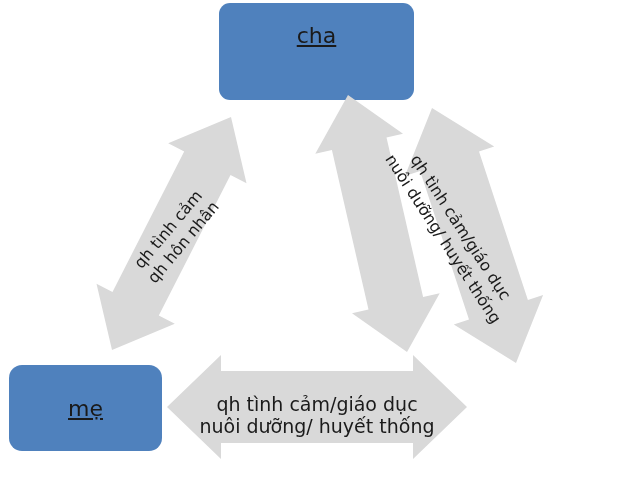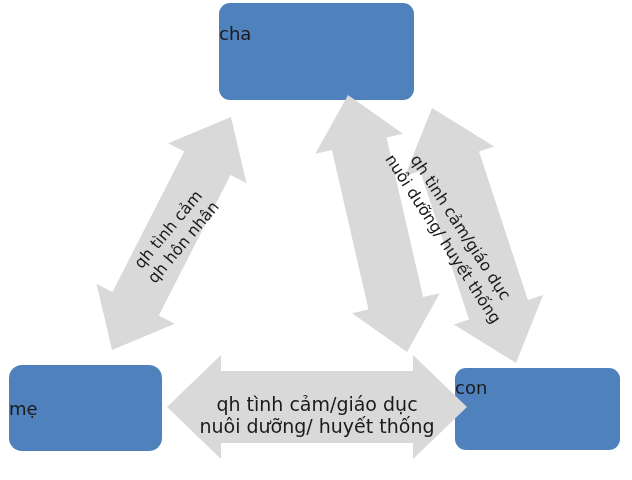--- a/index.html
+++ b/index.html
@@ -15,23 +15,25 @@
     width:632px;height:480px;
     background:var(--bg);
     overflow:hidden;
     font-family:"DejaVu Sans","Liberation Sans",sans-serif;
   }
   .node{
     position:absolute;
     background:var(--node-fill);
     border-radius:11px;
     color:var(--node-text);
-    font-size:18px;
+    font-size:22px;
     display:flex;
+    justify-content:center;
     z-index:1;
+    text-decoration:underline;
   }
   .node-cha{left:219px;top:3px;width:195px;height:97px;align-items:flex-start;padding-top:20px;box-sizing:border-box;}
   .node-me{left:9px;top:365px;width:153px;height:86px;align-items:center;border-radius:13px;}
   .node-con{left:455px;top:368px;width:165px;height:82px;align-items:flex-start;padding-top:9px;box-sizing:border-box;}
   .arrows{
     position:absolute;left:0;top:0;width:632px;height:480px;
     z-index:2;
   }
   .arrows polygon{fill:var(--arrow-fill);}
   .edge-label{
@@ -61,23 +63,20 @@
 <body>
 
 <div class="canvas">
 
   <div class="node node-cha">
     <span>cha</span>
   </div>
   <div class="node node-me">
     <span>mẹ</span>
   </div>
-  <div class="node node-con">
-    <span>con</span>
-  </div>
 
   <svg class="arrows" viewBox="0 0 632 480" xmlns="http://www.w3.org/2000/svg">
       <polygon points="112.0,350.0 174.8,323.7 158.8,315.5 230.5,175.1 246.5,183.3 231.0,117.0 168.2,143.3 184.2,151.5 112.5,291.9 96.5,283.7"></polygon>
       <polygon points="348.0,95.0 315.3,153.8 331.9,150.0 368.5,309.5 352.0,313.3 407.0,352.0 439.7,293.2 423.1,297.0 386.5,137.5 403.0,133.7"></polygon>
       <polygon points="432.0,108.0 404.9,175.9 420.1,170.9 469.0,319.5 453.8,324.5 516.0,363.0 543.1,295.1 527.9,300.1 479.0,151.5 494.2,146.5"></polygon>
       <polygon points="167.0,407.0 221.0,459.0 221.0,443.0 413.0,443.0 413.0,459.0 467.0,407.0 413.0,355.0 413.0,371.0 221.0,371.0 221.0,355.0"></polygon>
     </svg>
 
   <div class="edge-label label-me-cha">
     <div>qh tình cảm</div>

